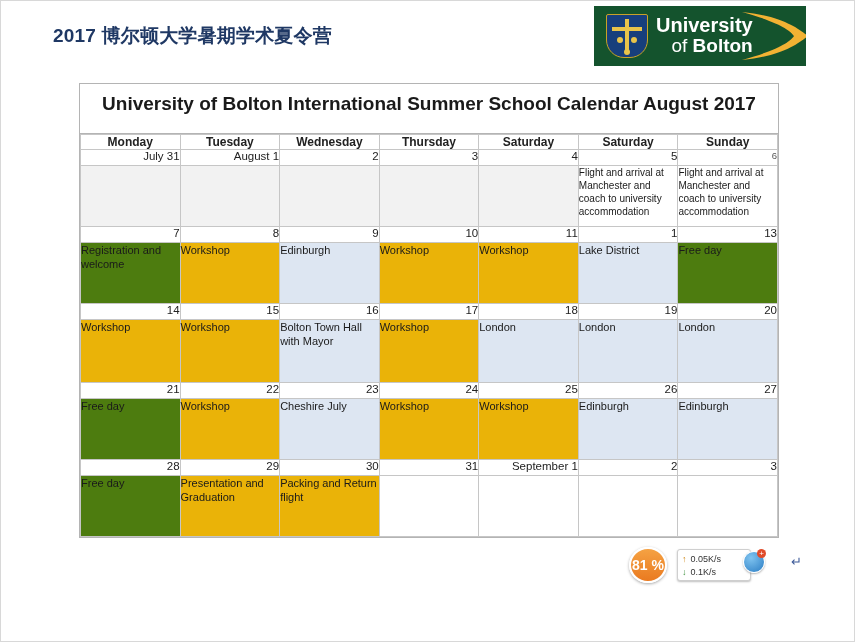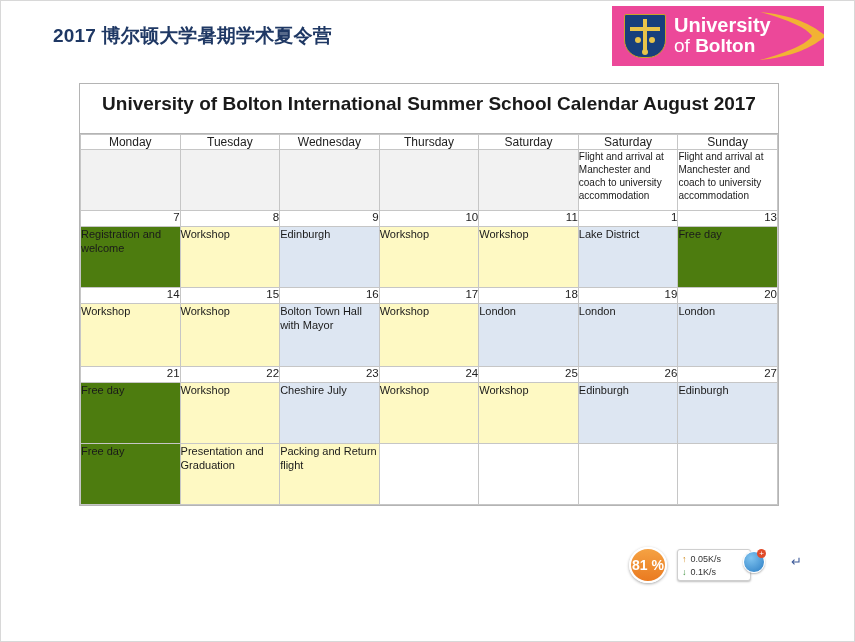--- a/index.html
+++ b/index.html
@@ -21,38 +21,39 @@
     background: #ffffff;
     border: 1px solid #d8d8d8;
     box-sizing: border-box;
   }
   
   .header {
     position: absolute;
     left: 0; top: 0;
     width: 855px;
     height: 72px;
+    text-align: right;
   }
   .title-cn {
     position: absolute;
     left: 52px;
     top: 22px;
     font-size: 19px;
     font-weight: bold;
     color: #1f3864;
     letter-spacing: 0.2px;
     white-space: nowrap;
   }
   .logo {
     position: absolute;
-    right: 32px;
+    right: 50px;
     top: 5px;
     width: 212px;
     height: 60px;
-    background: #ec4899;
+    background: #14532d;
     overflow: hidden;
   }
   .logo .shield {
     position: absolute;
     left: 12px;
     top: 8px;
     width: 42px;
     height: 44px;
     background: #173f7c;
     border: 1px solid #c9a227;
@@ -130,21 +131,21 @@
     width: 100%;
     table-layout: fixed;
   }
   table.cal td, table.cal th {
     border: 1px solid #c6c6c6;
     padding: 0;
     vertical-align: top;
   }
   th.dow {
     font-size: 12px;
-    font-weight: normal;
+    font-weight: bold;
     color: #222;
     text-align: center;
     padding: 6px 0 7px 0;
     background: #ffffff;
   }
   td.datecell {
     text-align: right;
     font-size: 11.5px;
     color: #222;
     padding: 3px 6px 3px 4px;
@@ -156,21 +157,21 @@
     font-size: 11px;
     color: #1a1a1a;
     padding: 5px 6px 6px 6px;
     line-height: 1.28;
     height: 60px;
   }
   td.eventcell.tall { height: 62px; }
   td.eventcell.tiny { font-size: 10px; line-height: 1.3; }
   
   .t-green  { background: #4d7c0f; }
-  .t-pink   { background: #fef9c3; }
+  .t-pink   { background: #eab308; }
   .t-blue   { background: #dde6f2; }
   .t-white  { background: #ffffff; }
   .t-grey   { background: #f2f2f2; }
   .d-green  { background: #eaf1e2; }
   .d-pink   { background: #f3e3e1; }
   .d-blue   { background: #dde6f2; }
   .d-grey   { background: #f0f0f0; }
   .d-white  { background: #ffffff; }
   
   .speed-widget {
@@ -279,20 +280,29 @@
           <th class="dow">Wednesday</th>
           <th class="dow">Thursday</th>
           <th class="dow">Saturday</th>
           <th class="dow">Saturday</th>
           <th class="dow">Sunday</th>
         </tr>
       </thead>
       <tbody>
 
         <tr>
+          <td class="datecell d-white">July 31</td>
+          <td class="datecell d-white">August 1</td>
+          <td class="datecell d-white">2</td>
+          <td class="datecell d-white">3</td>
+          <td class="datecell d-white">4</td>
+          <td class="datecell d-blue">5</td>
+          <td class="datecell d-white small">6</td>
+        </tr>
+        <tr>
           <td class="eventcell t-grey"></td>
           <td class="eventcell t-grey"></td>
           <td class="eventcell t-grey"></td>
           <td class="eventcell t-grey"></td>
           <td class="eventcell t-grey"></td>
           <td class="eventcell t-white tiny">Flight and arrival at Manchester and coach to university accommodation</td>
           <td class="eventcell t-white tiny">Flight and arrival at Manchester and coach to university accommodation</td>
         </tr>
 
         <tr>
@@ -345,20 +355,29 @@
         <tr>
           <td class="eventcell t-green">Free day</td>
           <td class="eventcell t-pink">Workshop</td>
           <td class="eventcell t-blue">Cheshire July</td>
           <td class="eventcell t-pink">Workshop</td>
           <td class="eventcell t-pink">Workshop</td>
           <td class="eventcell t-blue">Edinburgh</td>
           <td class="eventcell t-blue">Edinburgh</td>
         </tr>
 
+        <tr>
+          <td class="datecell d-green">28</td>
+          <td class="datecell d-pink">29</td>
+          <td class="datecell d-pink">30</td>
+          <td class="datecell d-grey">31</td>
+          <td class="datecell d-white">September 1</td>
+          <td class="datecell d-white">2</td>
+          <td class="datecell d-white">3</td>
+        </tr>
         <tr>
           <td class="eventcell t-green">Free day</td>
           <td class="eventcell t-pink">Presentation and Graduation</td>
           <td class="eventcell t-pink">Packing and Return flight</td>
           <td class="eventcell t-white"></td>
           <td class="eventcell t-white"></td>
           <td class="eventcell t-white"></td>
           <td class="eventcell t-white"></td>
         </tr>
       </tbody>

